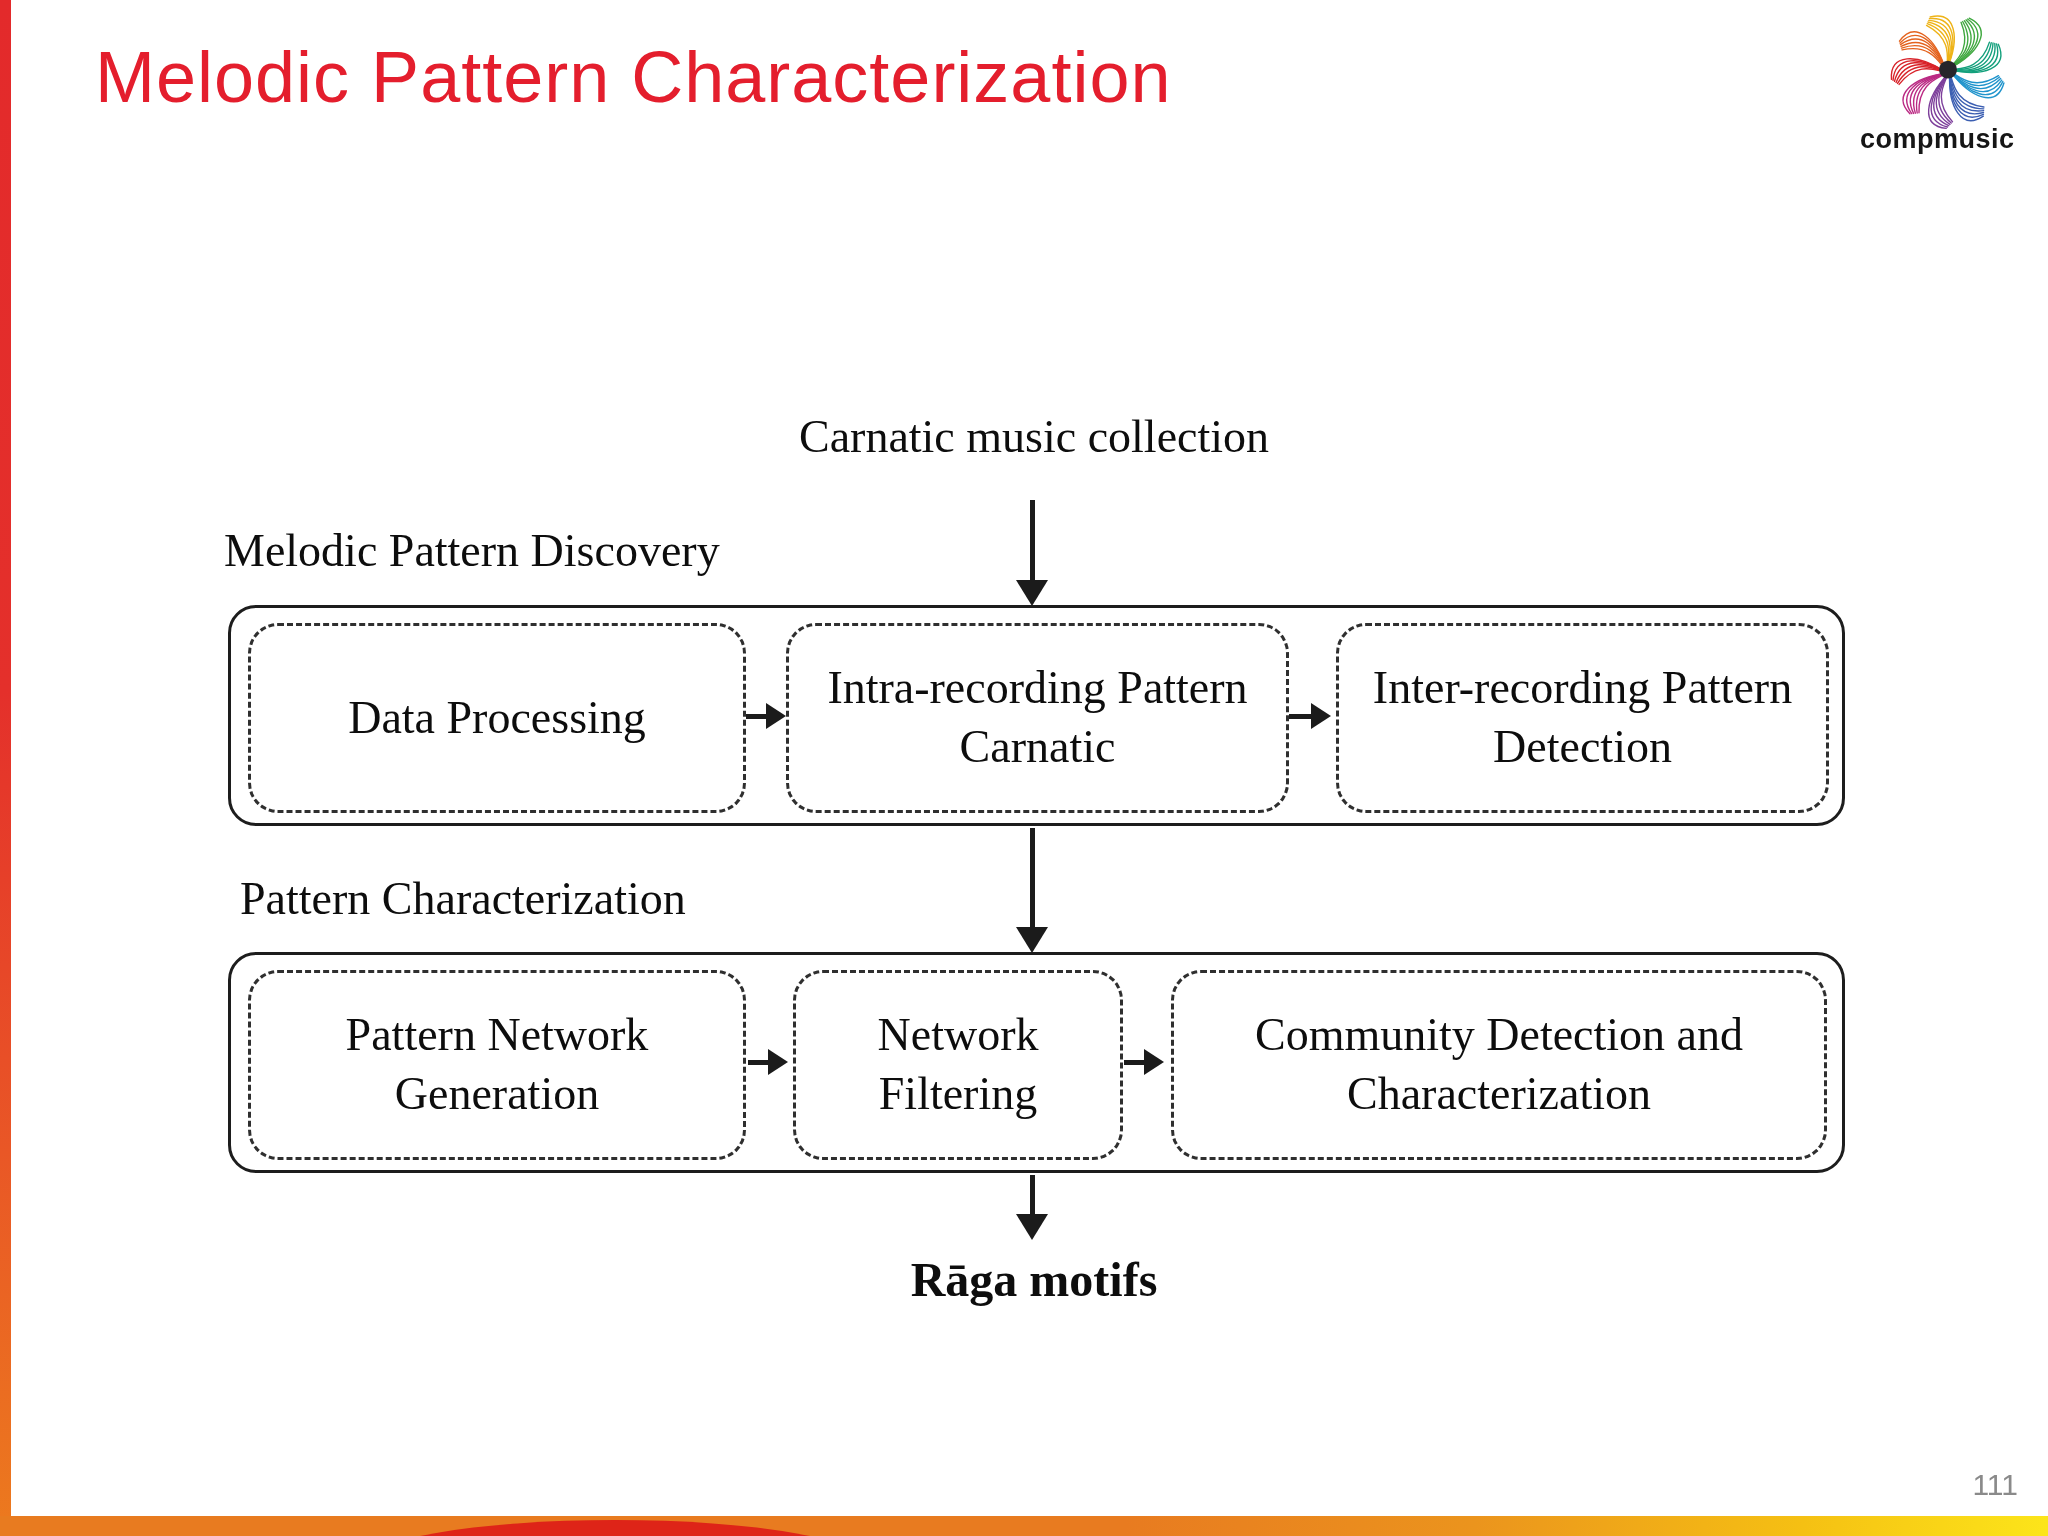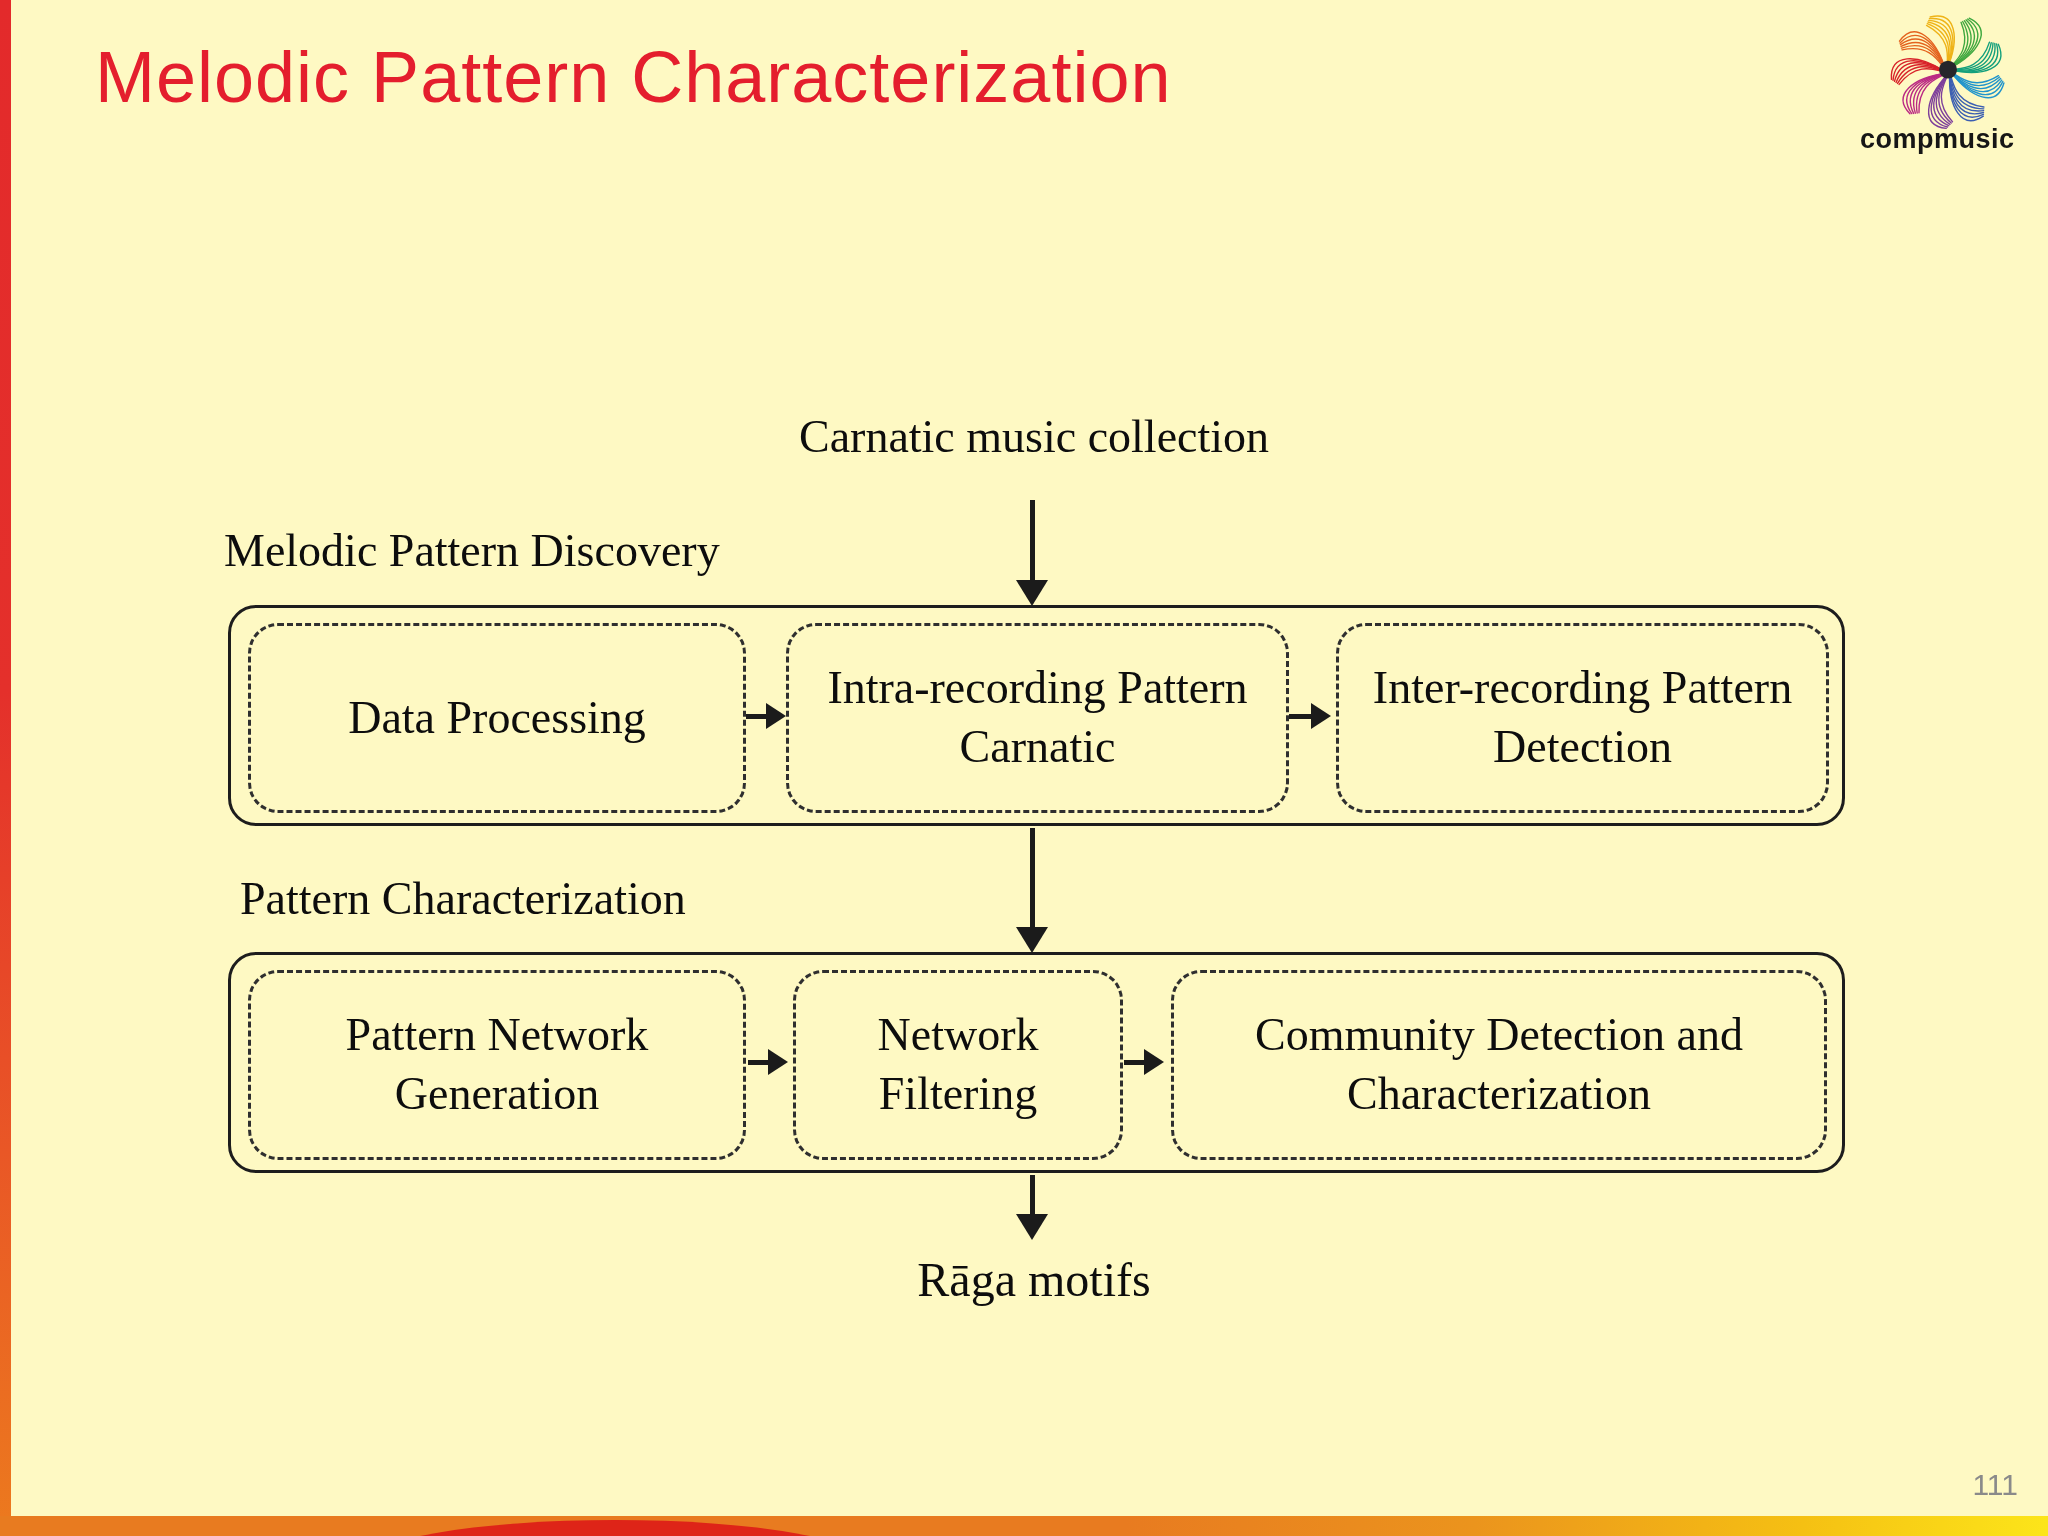--- a/index.html
+++ b/index.html
@@ -1,16 +1,16 @@
 <!DOCTYPE html>
 <html><head>
 <meta charset="utf-8">
 <style>
   html,body{margin:0;padding:0;background:#e9e9e9;}
-  .slide{position:relative;width:2048px;height:1536px;background:#fef9c3;overflow:hidden;
+  .slide{position:relative;width:2048px;height:1536px;background:#ffffff;overflow:hidden;
          font-family:"Liberation Serif", serif;color:#0d0d0d;}
 
   
   .left-bar{position:absolute;left:0;top:0;width:11px;height:1536px;
             background:linear-gradient(180deg,#e32a2b 0%,#e4302b 45%,#e95726 75%,#ec7a1e 100%);}
   .bottom-bar{position:absolute;left:0;bottom:0;width:2048px;height:20px;overflow:hidden;
             background:linear-gradient(90deg,#e87b20 0%,#e87b20 55%,#eb941d 72%,#f5c013 88%,#fce51a 100%);}
   .red-blob{position:absolute;left:360px;top:4px;width:510px;height:90px;border-radius:50%;
             background:#de2418;display:block;}
 
@@ -139,21 +139,21 @@
   <div class="harrow" style="left:1124px;top:1062px;">
     <div class="hshaft" style="width:22px"></div>
       <div class="hhead" style="left:20px"></div>
   </div>
 
   <div class="varrow" style="left:1029.5px;top:1175px;">
     <div class="shaft" style="height:40px"></div>
       <div class="head" style="top:39px"></div>
   </div>
 
-  <div class="io-label" style="left:784px;top:1252px;width:500px;font-size:48px;">Rāga motifs</div>
+  <div class="io-label" style="left:784px;top:1252px;width:500px;font-size:48px;font-weight:bold;">Rāga motifs</div>
 
   <div class="page-number">111</div>
 
   <div class="bottom-bar">
     <i class="red-blob"></i>
   </div>
 
 </div>
 
 </body></html>

